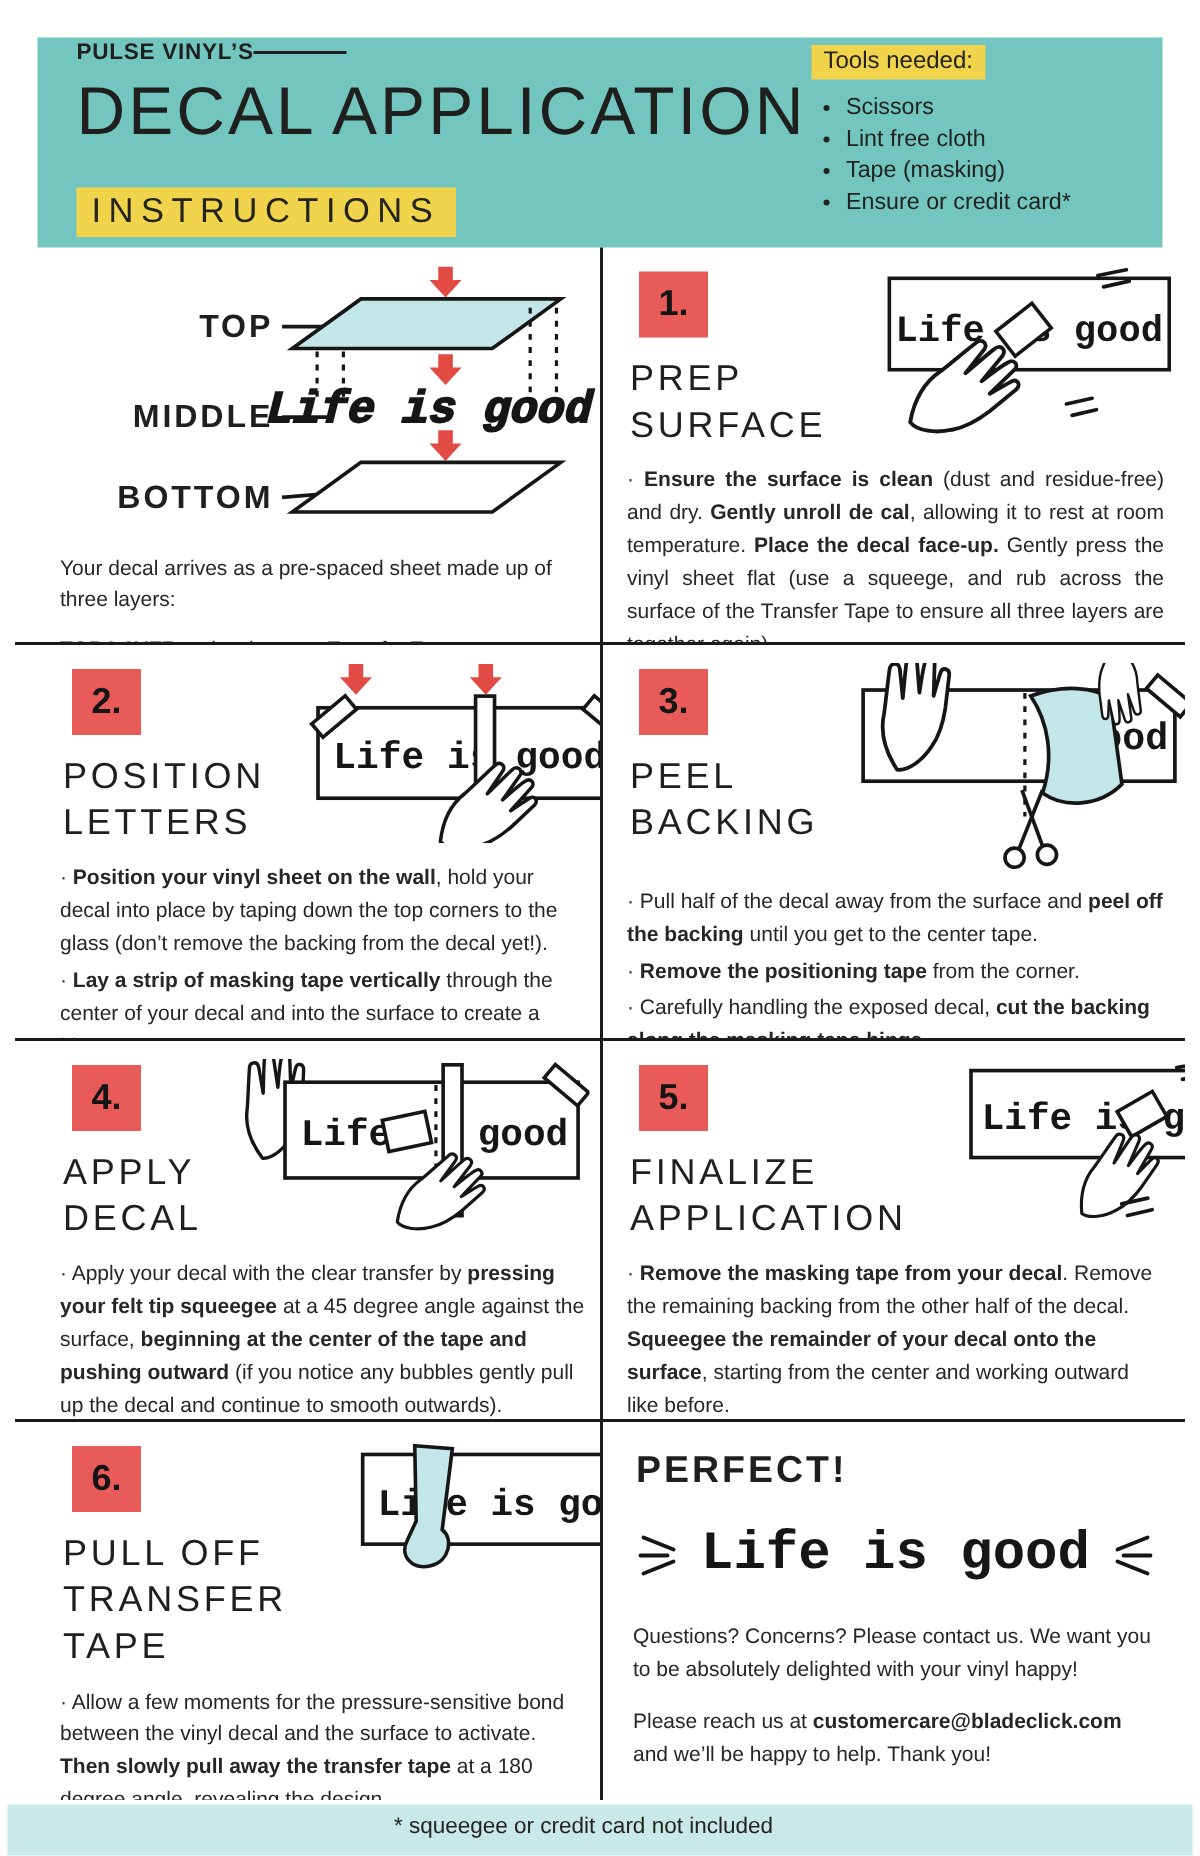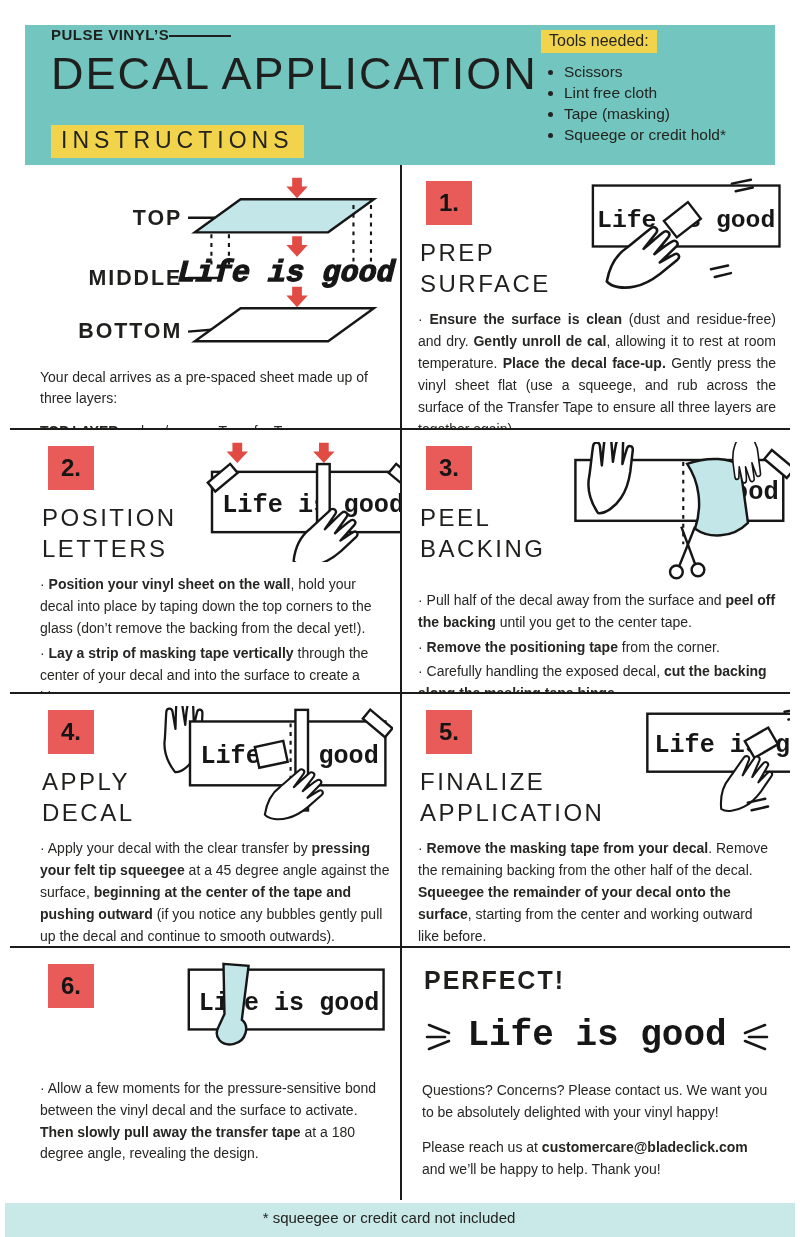--- a/index.html
+++ b/index.html
@@ -85,21 +85,21 @@
     <div class="brand"><span>PULSE VINYL’S</span><span class="brand-line"></span></div>
     <div class="title">DECAL APPLICATION</div>
     <div class="subtitle">INSTRUCTIONS</div>
   </div>
   <div class="tools">
     <span class="tools-label">Tools needed:</span>
     <ul>
         <li>Scissors</li>
         <li>Lint free cloth</li>
         <li>Tape (masking)</li>
-        <li>Squeege or credit hold*</li>
+        <li>Ensure or credit card*</li>
       </ul>
   </div>
 </header>
 
 <main class="grid">
 
   <section class="cell bb lc">
     <svg class="intro-svg" viewBox="0 0 370 175">
       <use href="#arrow-down" transform="translate(248,0)"></use>
       <text class="lbl" x="140" y="48" text-anchor="end">TOP</text>
@@ -262,20 +262,23 @@
         <p><span>· </span><b>Remove the masking tape from your decal</b><span>. Remove the remaining backing from the other half of the decal. </span><b>Squeegee the remainder of your decal onto the surface</b><span>, starting from the center and working outward like before.</span></p>
       </div>
   </section>
 
   <section class="cell lc">
     <div class="step-head">
       <div>
         <div class="badge">
             <span>6.</span>
           </div>
+        <h2 class="step-title">PULL OFF
+TRANSFER
+TAPE</h2>
       </div>
       <svg class="illo" width="252" height="108" viewBox="0 0 260 112">
         <rect class="wh" x="52" y="10" width="202" height="62"></rect>
         <text class="decal" x="156" y="52" font-size="26">Life is good</text>
         <path class="tealfill" d="M88 4 L114 6 L107 62 C115 68 112 84 99 87 C86 90 77 80 83 69 L89 56 Z"></path>
       </svg>
     </div>
     <div class="step-body">
         <p><span>· Allow a few moments for the pressure-sensitive bond between the vinyl decal and the surface to activate. </span><b>Then slowly pull away the transfer tape</b><span> at a 180 degree angle, revealing the design.</span></p>
       </div>

